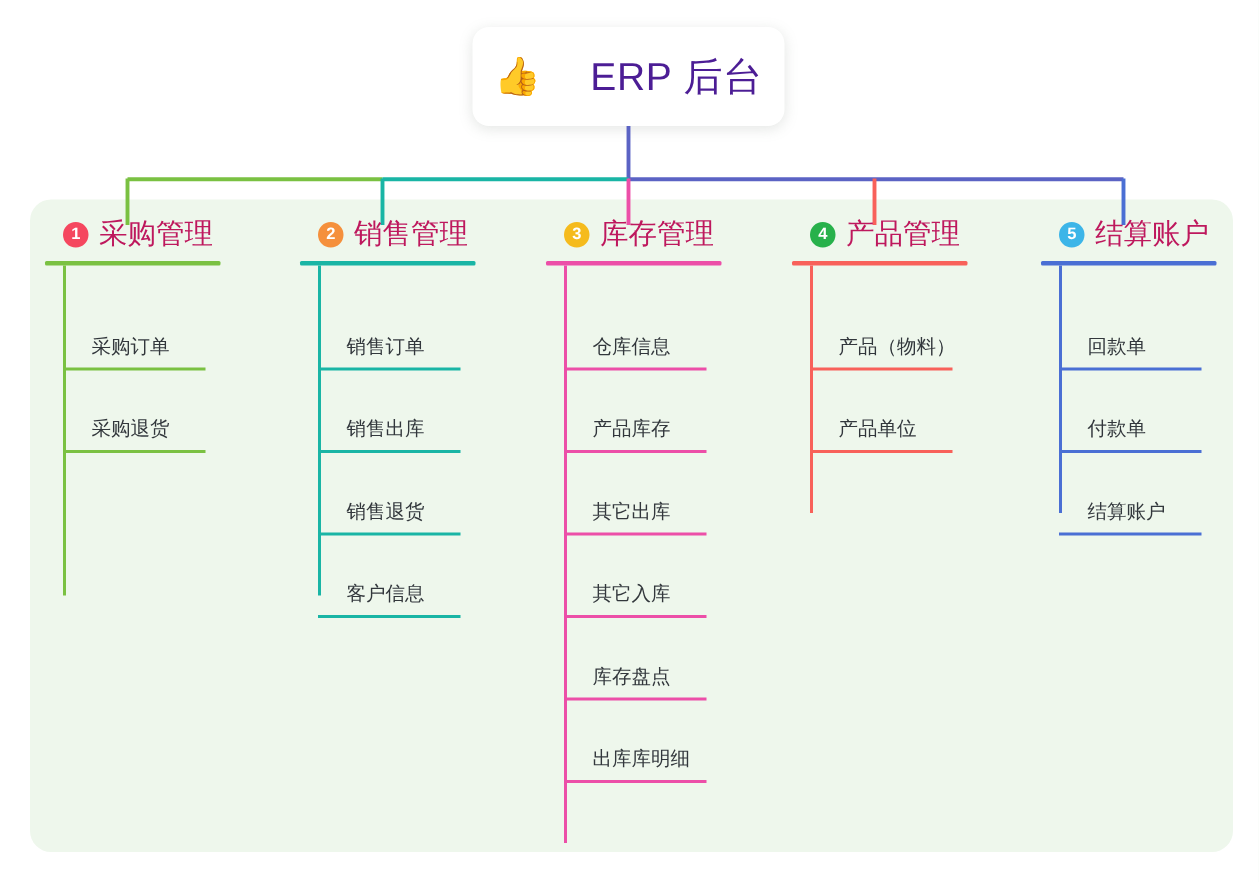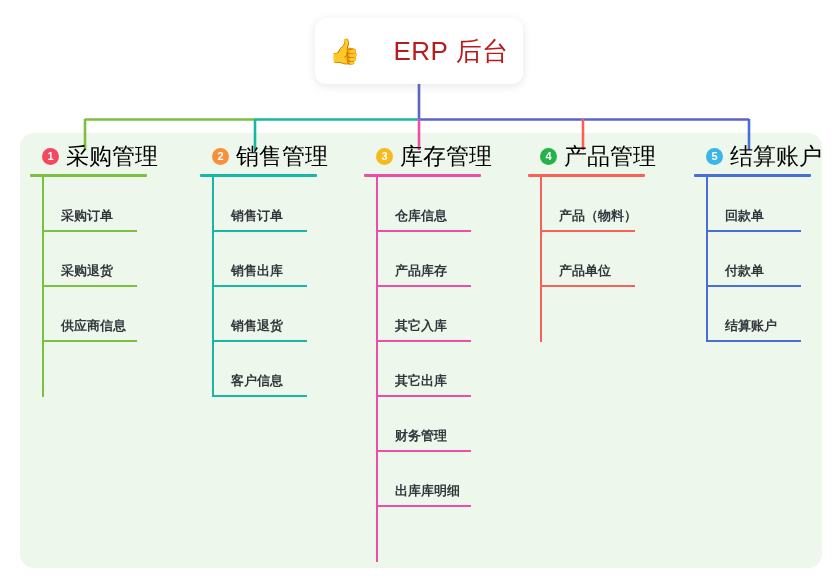--- a/index.html
+++ b/index.html
@@ -42,21 +42,21 @@
     align-items: center;
     gap: 9px;
   }
   .root-emoji {
     font-size: 25px;
     line-height: 1;
     color: #f2b13a;
   }
   .root-title {
     font-size: 26px;
-    color: #b91c1c;
+    color: #4c1d95;
     letter-spacing: 0.5px;
     white-space: nowrap;
     margin-left: 24px;
   }
 
   
   .panel {
     position: absolute;
     left: 20px;
     top: 133px;
@@ -93,36 +93,35 @@
     height: 17px;
     border-radius: 50%;
     color: #ffffff;
     font-size: 11px;
     line-height: 17px;
     text-align: center;
     font-weight: bold;
     flex: 0 0 auto;
   }
   .col-title {
-    font-size: 23px;
-    color: #000000;
+    font-size: 19px;
+    color: #be185d;
   }
   .head-rule {
     margin-top: 7px;
     height: 3px;
     width: 117px;
     border-radius: 1px;
   }
 
   
   .leaves {
     position: relative;
     margin-top: 0;
-    padding-top: 0;
-    font-weight: bold;
+    padding-top: 15px;
   }
   .leaf {
     position: relative;
     height: 55px;
   }
   .leaf-label {
     position: absolute;
     left: 31px;
     bottom: 7px;
     font-size: 13px;
@@ -181,24 +180,20 @@
     <div class="leaves">
       <div class="spine" style="background: rgb(122, 193, 66); height: 220px;"></div>
       <div class="leaf">
         <span class="leaf-label">采购订单</span>
         <span class="leaf-rule" style="background: rgb(122, 193, 66);"></span>
       </div>
       <div class="leaf">
         <span class="leaf-label">采购退货</span>
         <span class="leaf-rule" style="background: rgb(122, 193, 66);"></span>
       </div>
-      <div class="leaf">
-        <span class="leaf-label">供应商信息</span>
-        <span class="leaf-rule" style="background: rgb(122, 193, 66);"></span>
-      </div>
     </div>
   </div>
 
   <div class="col" id="col-2" style="left:200px;">
     <div class="col-head">
       <span class="badge" style="background: rgb(245, 144, 60);">2</span>
       <span class="col-title">销售管理</span>
     </div>
     <div class="head-rule" style="background: rgb(25, 181, 165);"></div>
     <div class="leaves">
@@ -232,29 +227,29 @@
       <div class="spine" style="background: rgb(236, 79, 168); height: 385px;"></div>
       <div class="leaf">
         <span class="leaf-label">仓库信息</span>
         <span class="leaf-rule" style="background: rgb(236, 79, 168);"></span>
       </div>
       <div class="leaf">
         <span class="leaf-label">产品库存</span>
         <span class="leaf-rule" style="background: rgb(236, 79, 168);"></span>
       </div>
       <div class="leaf">
+        <span class="leaf-label">其它出库</span>
+        <span class="leaf-rule" style="background: rgb(236, 79, 168);"></span>
+      </div>
+      <div class="leaf">
         <span class="leaf-label">其它入库</span>
         <span class="leaf-rule" style="background: rgb(236, 79, 168);"></span>
       </div>
       <div class="leaf">
-        <span class="leaf-label">其它出库</span>
-        <span class="leaf-rule" style="background: rgb(236, 79, 168);"></span>
-      </div>
-      <div class="leaf">
-        <span class="leaf-label">财务管理</span>
+        <span class="leaf-label">库存盘点</span>
         <span class="leaf-rule" style="background: rgb(236, 79, 168);"></span>
       </div>
       <div class="leaf">
         <span class="leaf-label">出库库明细</span>
         <span class="leaf-rule" style="background: rgb(236, 79, 168);"></span>
       </div>
     </div>
   </div>
 
   <div class="col" id="col-4" style="left:528px;">

